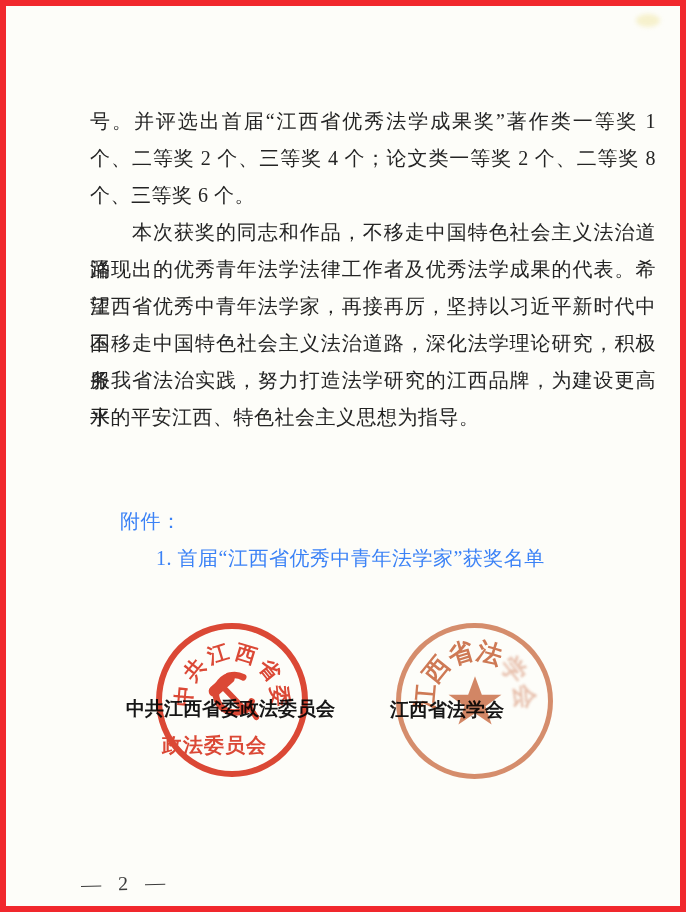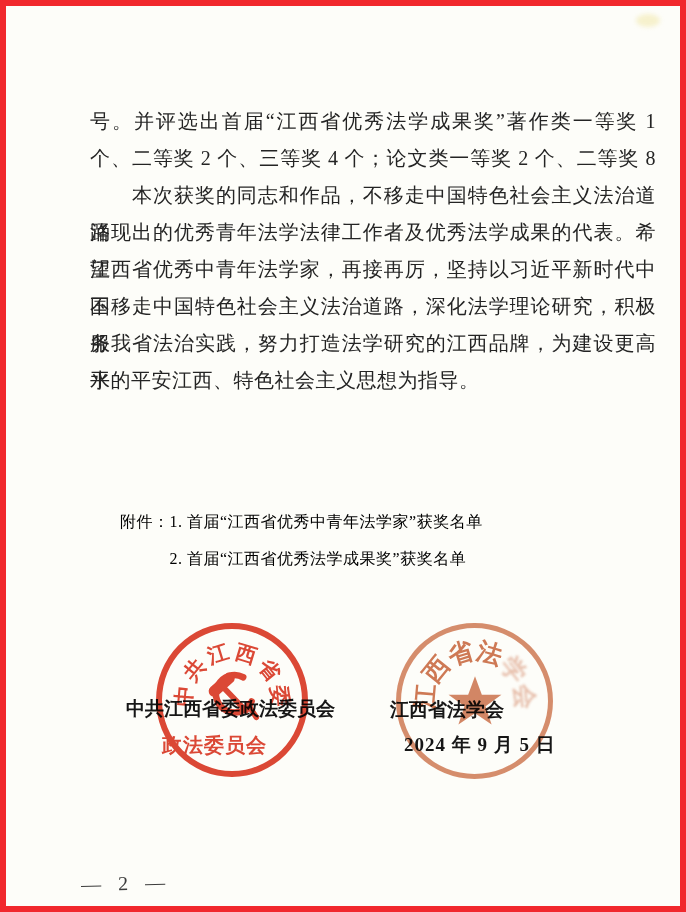--- a/index.html
+++ b/index.html
@@ -21,24 +21,25 @@
     position:absolute; left:84px; top:97px; width:566px;
     font-size:20px; line-height:37px; color:#242424;
     letter-spacing:0.5px;
   }
   .line { height:37px; }
   .line.j { text-align:justify; text-align-last:justify; }
 
   
   .attach {
     position:absolute; left:114px; top:497px;
-    display:flex; font-size:16px; line-height:37px; color:#000000;
+    display:flex; font-size:20px; line-height:37px; color:#3b82f6;
     letter-spacing:0.5px;
+    flex-direction:column;
   }
-  .attach .items div { height:37px; }
+  .attach .items div { height:37px;margin-left:36px; }
 
   
   .org {
     position:absolute; font-size:19px; color:#161616;
     font-weight:600; letter-spacing:0px; white-space:nowrap; z-index:1;
   }
   .org-left  { left:120px; top:690px; }
   .org-right { left:384px; top:691px; }
   .date {
     position:absolute; left:398px; top:726px; font-size:19px;
@@ -84,39 +85,38 @@
 </head>
 <body>
 
 <div class="page">
 
   <div class="smudge"></div>
 
   <div class="textflow">
     <div class="line j">号。并评选出首届“江西省优秀法学成果奖”著作类一等奖 1</div>
     <div class="line j">个、二等奖 2 个、三等奖 4 个；论文类一等奖 2 个、二等奖 8</div>
+    <div class="line">个、三等奖 6 个。</div>
     <div class="line j">　　本次获奖的同志和作品，不移走中国特色社会主义法治道路</div>
     <div class="line j">涌现出的优秀青年法学法律工作者及优秀法学成果的代表。希望</div>
     <div class="line j">江西省优秀中青年法学家，再接再厉，坚持以习近平新时代中国</div>
     <div class="line j">不移走中国特色社会主义法治道路，深化法学理论研究，积极服</div>
     <div class="line j">务我省法治实践，努力打造法学研究的江西品牌，为建设更高水</div>
     <div class="line">平的平安江西、特色社会主义思想为指导。</div>
   </div>
 
   <div class="attach">
     <div class="label">附件：</div>
     <div class="items">
       <div>1. 首届“江西省优秀中青年法学家”获奖名单</div>
-      <div>2. 首届“江西省优秀法学成果奖”获奖名单</div>
     </div>
   </div>
 
   <div class="org org-left">中共江西省委政法委员会</div>
   <div class="org org-right">江西省法学会</div>
-  <div class="date">2024 年 9 月 5 日</div>
 
   <div class="seal seal-left">
     <div class="ring">
       <span class="s1">中</span>
       <span class="s2">共</span>
       <span class="s3">江</span>
       <span class="s4">西</span>
       <span class="s5">省</span>
       <span class="s6">委</span>
     </div>

